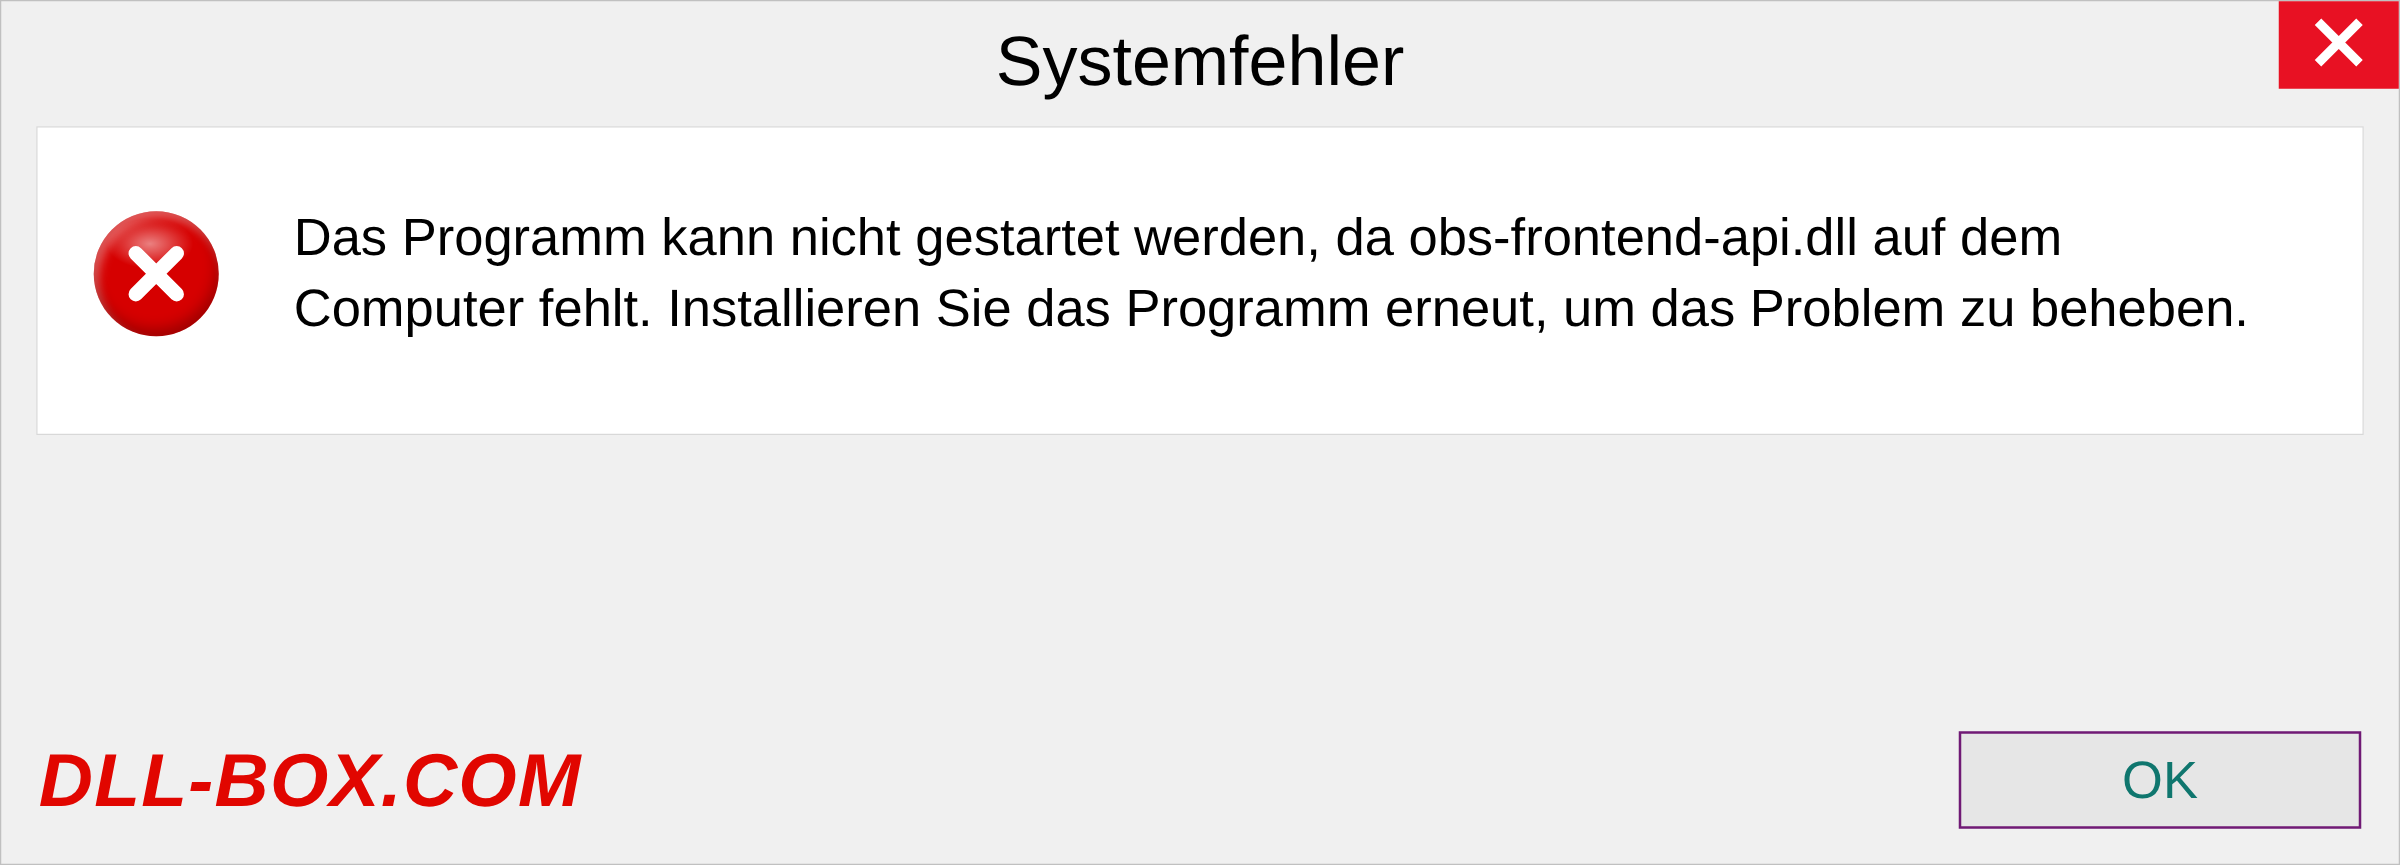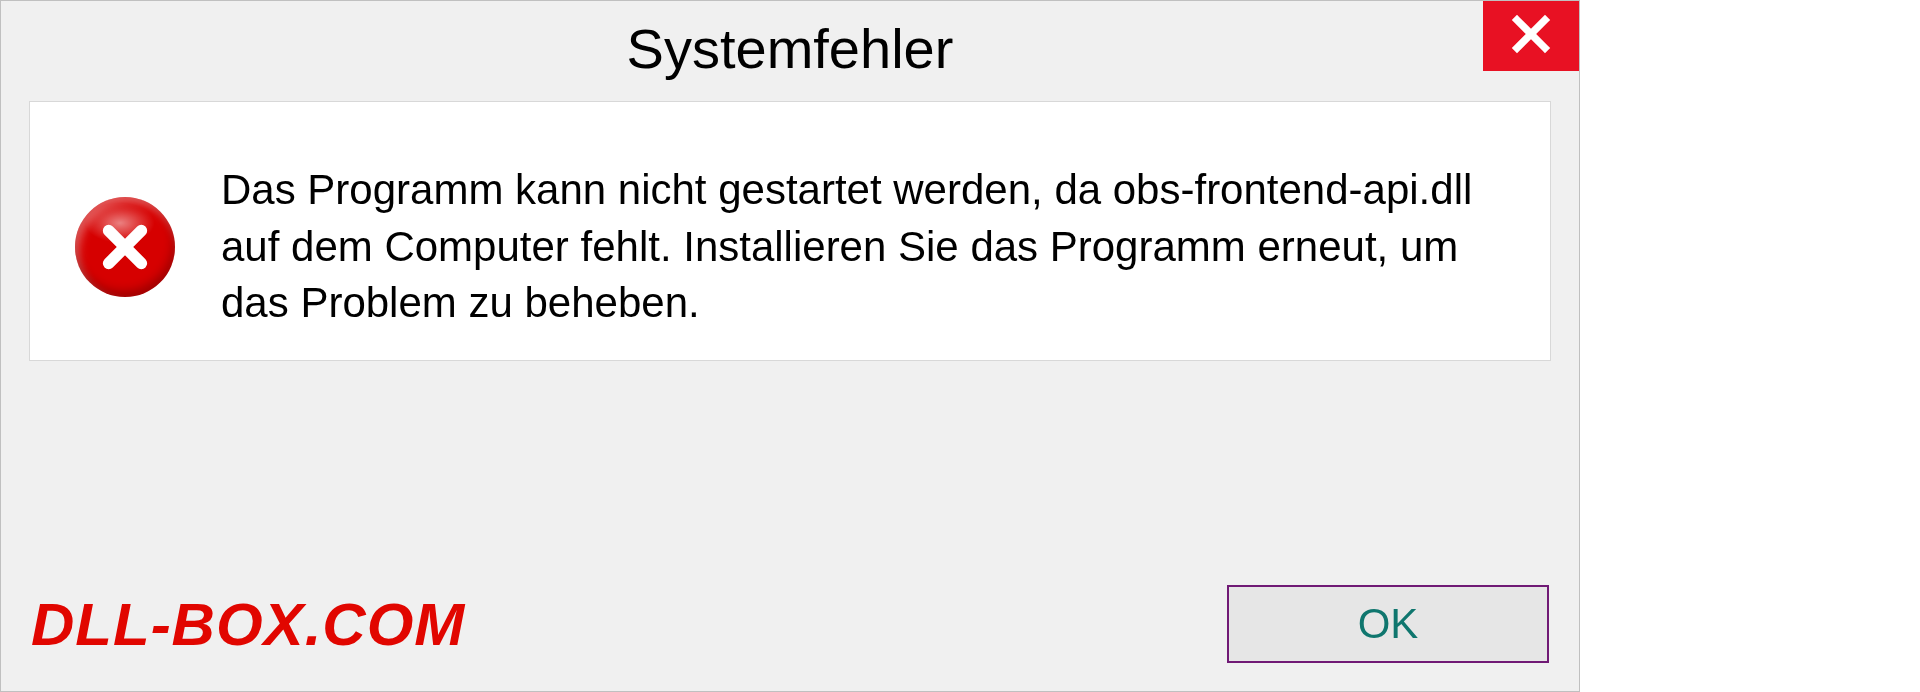--- a/index.html
+++ b/index.html
@@ -8,21 +8,21 @@
       box-sizing: border-box;
     }
     body {
       font-family: "Segoe UI", Tahoma, Arial, sans-serif;
       background: #fff;
       width: 1920px;
       height: 692px;
       overflow: hidden;
     }
     .dialog {
-      width: 1580px;
+      width: 1920px;
       height: 692px;
       background: #f0f0f0;
       border: 1px solid #c0c0c0;
       position: relative;
       display: flex;
       flex-direction: column;
     }
     .titlebar {
       height: 95px;
       display: flex;
@@ -49,24 +49,24 @@
       cursor: pointer;
     }
     .close-btn svg {
       width: 42px;
       height: 42px;
     }
     .content-area {
       margin: 5px 28px 0 28px;
       background: #fff;
       border: 1px solid #d8d8d8;
-      padding: 60px 45px 28px 45px;
+      padding: 60px 45px 72px 45px;
       display: flex;
       align-items: center;
-      gap: 46px;
+      gap: 60px;
       flex: 0 0 auto;
     }
     .error-icon-wrap {
       flex: 0 0 auto;
       width: 100px;
       height: 100px;
       display: flex;
       align-items: center;
       justify-content: center;
     }

